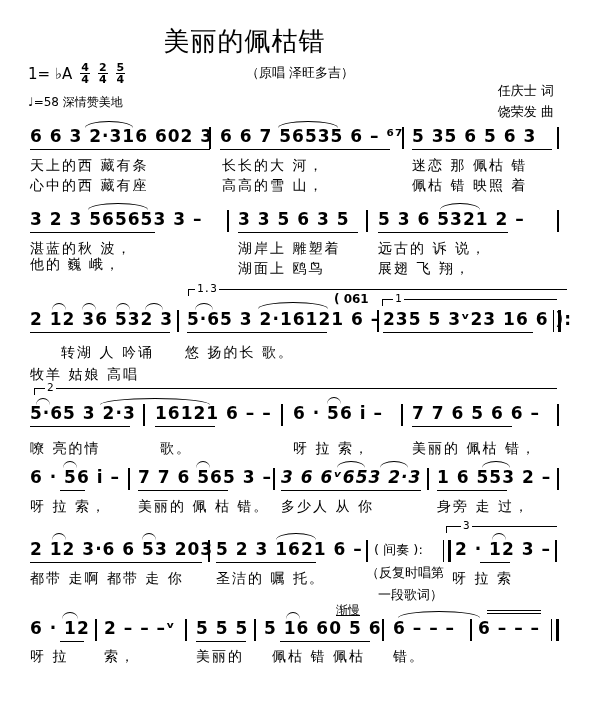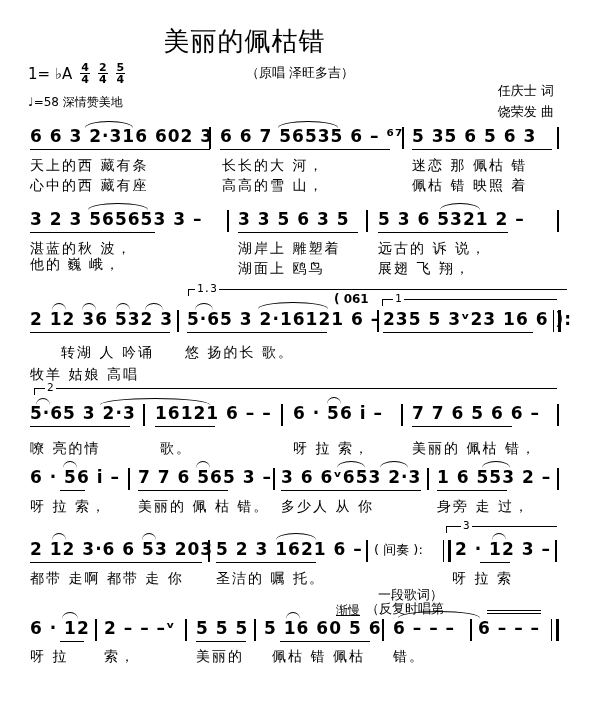--- a/index.html
+++ b/index.html
@@ -133,21 +133,21 @@
 <div class="ul" style="left:412px; top:426px; width:100px;"></div>
 <div class="abs lyric" style="left:30px; top:440px;">嘹  亮的情</div>
 <div class="abs lyric" style="left:160px; top:440px;">       歌。</div>
 <div class="abs lyric" style="left:293px; top:440px;">呀  拉  索，</div>
 <div class="abs lyric" style="left:412px; top:440px;">美丽的 佩枯 错，</div>
 
 <div class="abs notes" style="left:30px; top:467px;">6 · 56 i –</div>
 <div class="bar" style="left:128px; top:468px;"></div>
 <div class="abs notes" style="left:138px; top:467px;">7 7 6 565 3 –</div>
 <div class="bar" style="left:273px; top:468px;"></div>
-<div class="abs notes" style="left:281px; top:467px;">3 6 6ᵛ653 2·3</div>
+<div class="abs notes" style="left:281px; top:467px;font-style:italic;">3 6 6ᵛ653 2·3</div>
 <div class="bar" style="left:427px; top:468px;"></div>
 <div class="abs notes" style="left:437px; top:467px;">1 6 553 2 –</div>
 <div class="bar" style="left:557px; top:468px;"></div>
 <div class="slur" style="left:63px; top:461px; width:14px;"></div>
 <div class="slur" style="left:196px; top:461px; width:14px;"></div>
 <div class="slur" style="left:337px; top:461px; width:28px;"></div>
 <div class="slur" style="left:380px; top:461px; width:28px;"></div>
 <div class="slur" style="left:482px; top:461px; width:28px;"></div>
 <div class="ul" style="left:60px; top:490px; width:25px;"></div>
 <div class="ul" style="left:138px; top:490px; width:90px;"></div>
@@ -171,21 +171,21 @@
 <div class="bar" style="left:555px; top:540px;"></div>
 <div class="slur" style="left:52px; top:533px; width:14px;"></div>
 <div class="slur" style="left:142px; top:533px; width:14px;"></div>
 <div class="slur" style="left:276px; top:533px; width:40px;"></div>
 <div class="slur" style="left:492px; top:533px; width:14px;"></div>
 <div class="ul" style="left:30px; top:562px; width:172px;"></div>
 <div class="ul" style="left:216px; top:562px; width:100px;"></div>
 <div class="ul" style="left:480px; top:562px; width:30px;"></div>
 <div class="abs lyric" style="left:30px; top:570px;">都带  走啊 都带  走 你</div>
 <div class="abs lyric" style="left:216px; top:570px;">圣洁的 嘱      托。</div>
-<div class="abs" style="left:366px; top:600px; font-size:13px;font-family:Liberation Mono, monospace;">（反复时唱第</div>
+<div class="abs" style="left:366px; top:564px; font-size:13px;font-family:Liberation Mono, monospace;">（反复时唱第</div>
 <div class="abs" style="left:378px; top:586px; font-size:13px;">一段歌词）</div>
 <div class="abs lyric" style="left:452px; top:570px;">呀  拉  索</div>
 
 <div class="abs small" style="left:336px; top:602px;text-decoration:underline;">渐慢</div>
 <div class="abs notes" style="left:30px; top:618px;">6 · 12</div>
 <div class="bar" style="left:95px; top:619px;"></div>
 <div class="abs notes" style="left:104px; top:618px;">2 – – –ᵛ</div>
 <div class="bar" style="left:185px; top:619px;"></div>
 <div class="abs notes" style="left:196px; top:618px;">5 5 5</div>
 <div class="bar" style="left:254px; top:619px;"></div>

